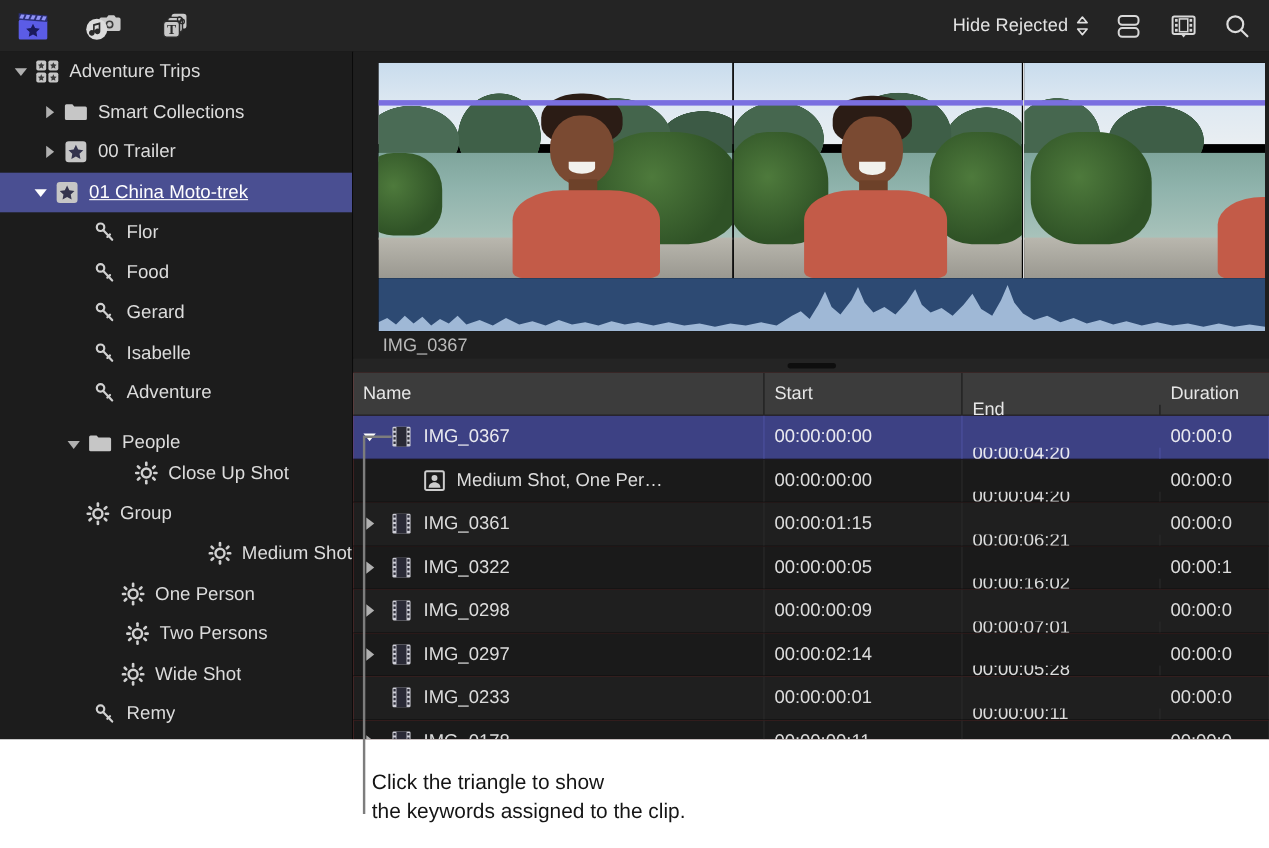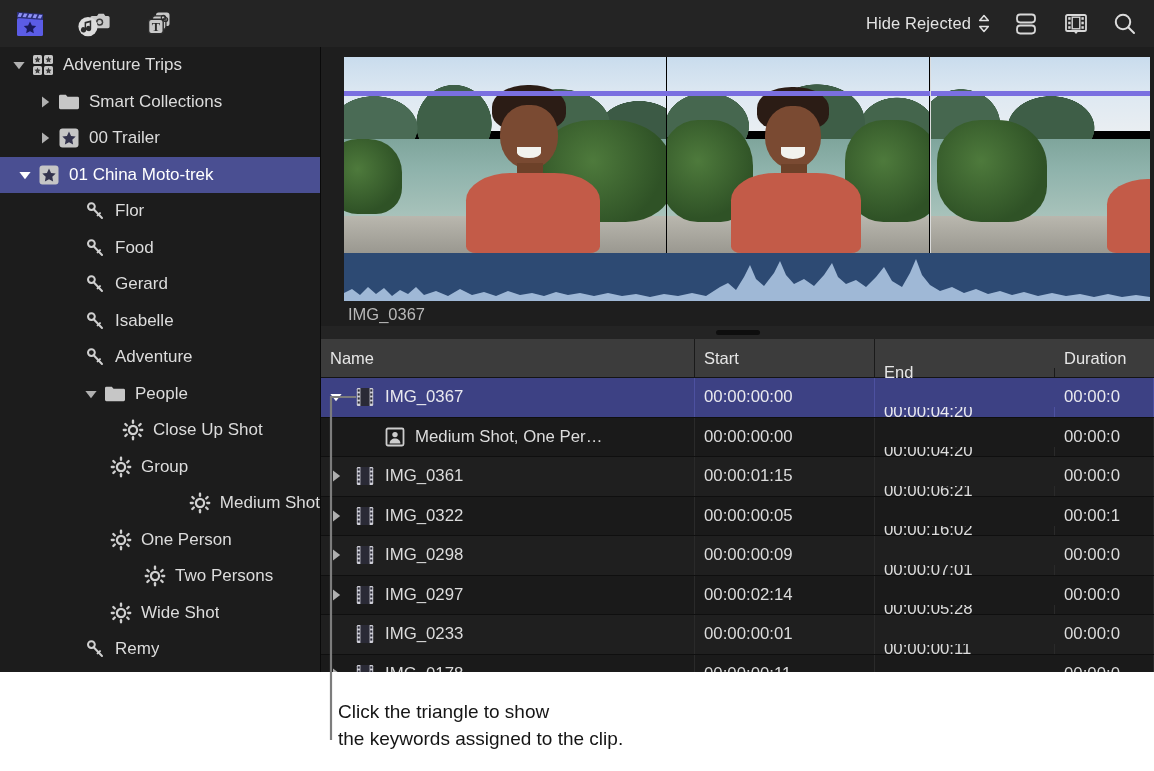--- a/index.html
+++ b/index.html
@@ -217,21 +217,21 @@
             </svg>
           </span>
           <span class="sicon">
             <svg width="22" height="22" viewBox="0 0 22 22">
       <rect x="1.5" y="1.5" width="19" height="19" rx="3" fill="#c6c6c6"></rect>
       <path d="M11 4.6l2.05 4.35 4.65.6-3.4 3.2.84 4.7L11 15.2l-4.14 2.25.84-4.7-3.4-3.2 4.65-.6z" fill="#33334d"></path>
             </svg>
           </span>
           <span class="slabel">00 Trailer</span>
         </div>
-        <div class="srow sel" style="padding-left: 14px;">
+        <div class="srow sel" style="padding-left: 26px; text-decoration: underline;">
           <span class="disc">
             <svg width="16" height="16" viewBox="0 0 16 16">
               <path d="M2.4 5 h11.2 L8 12.2z" fill="#ffffff"></path>
             </svg>
           </span>
           <span class="sicon">
             <svg width="22" height="22" viewBox="0 0 22 22">
       <rect x="1.5" y="1.5" width="19" height="19" rx="3" fill="#c6c6c6"></rect>
       <path d="M11 4.6l2.05 4.35 4.65.6-3.4 3.2.84 4.7L11 15.2l-4.14 2.25.84-4.7-3.4-3.2 4.65-.6z" fill="#33334d"></path>
             </svg>
@@ -296,21 +296,21 @@
             <svg width="22" height="22" viewBox="0 0 22 22">
       <g fill="none" stroke="#d0d0d0" stroke-width="2" stroke-linecap="round">
         <circle cx="7.4" cy="6.6" r="3.4"></circle>
                 <line x1="9.7" y1="9.2" x2="18" y2="18"></line>
         <line x1="13.6" y1="15.4" x2="16" y2="13.1"></line>
               </g>
             </svg>
           </span>
           <span class="slabel">Adventure</span>
         </div>
-        <div class="srow" style="padding-left: 80px;">
+        <div class="srow" style="padding-left: 56px; align-items: flex-end;">
           <span class="disc">
             <svg width="16" height="16" viewBox="0 0 16 16">
               <path d="M2.4 5 h11.2 L8 12.2z" fill="#b0b0b0"></path>
             </svg>
           </span>
           <span class="sicon">
             <svg width="22" height="19" viewBox="0 0 22 19">
       <path d="M1 4.2a1.4 1.4 0 0 1 1.4-1.4h5.4l1.7 2h10.1A1.4 1.4 0 0 1 21 6.2v9.6a1.4 1.4 0 0 1-1.4 1.4H2.4A1.4 1.4 0 0 1 1 15.8z" fill="#c6c6c6"></path>
             </svg>
           </span>
@@ -328,21 +328,21 @@
                 <rect x="17.1" y="9.8" width="4.3" height="2.4" rx="1.1"></rect>
       <rect x="2.9" y="3.6" width="2.4" height="4.3" rx="1.1" transform="rotate(-45 4.1 5.8)"></rect>
       <rect x="16.7" y="3.6" width="2.4" height="4.3" rx="1.1" transform="rotate(45 17.9 5.8)"></rect>
       <rect x="2.9" y="14.1" width="2.4" height="4.3" rx="1.1" transform="rotate(45 4.1 16.2)"></rect>
       <rect x="16.7" y="14.1" width="2.4" height="4.3" rx="1.1" transform="rotate(-45 17.9 16.2)"></rect>
               </g>
             </svg>
           </span>
           <span class="slabel">Close Up Shot</span>
         </div>
-        <div class="srow" style="padding-left: 86px;">
+        <div class="srow" style="padding-left: 54px;">
           <span class="disc"></span>
           <span class="sicon">
             <svg width="22" height="22" viewBox="0 0 22 22">
       <g fill="#d0d0d0">
                 <circle cx="11" cy="11" r="4.1" fill="none" stroke="#d0d0d0" stroke-width="2.2"></circle>
       <rect x="9.8" y="0.6" width="2.4" height="4.3" rx="1.1"></rect>
                 <rect x="9.8" y="17.1" width="2.4" height="4.3" rx="1.1"></rect>
       <rect x="0.6" y="9.8" width="4.3" height="2.4" rx="1.1"></rect>
                 <rect x="17.1" y="9.8" width="4.3" height="2.4" rx="1.1"></rect>
       <rect x="2.9" y="3.6" width="2.4" height="4.3" rx="1.1" transform="rotate(-45 4.1 5.8)"></rect>
@@ -385,21 +385,21 @@
                 <rect x="17.1" y="9.8" width="4.3" height="2.4" rx="1.1"></rect>
       <rect x="2.9" y="3.6" width="2.4" height="4.3" rx="1.1" transform="rotate(-45 4.1 5.8)"></rect>
       <rect x="16.7" y="3.6" width="2.4" height="4.3" rx="1.1" transform="rotate(45 17.9 5.8)"></rect>
       <rect x="2.9" y="14.1" width="2.4" height="4.3" rx="1.1" transform="rotate(45 4.1 16.2)"></rect>
       <rect x="16.7" y="14.1" width="2.4" height="4.3" rx="1.1" transform="rotate(-45 17.9 16.2)"></rect>
               </g>
             </svg>
           </span>
           <span class="slabel">One Person</span>
         </div>
-        <div class="srow" style="padding-left: 120px;">
+        <div class="srow" style="padding-left: 90px;">
           <span class="disc"></span>
           <span class="sicon">
             <svg width="22" height="22" viewBox="0 0 22 22">
       <g fill="#d0d0d0">
                 <circle cx="11" cy="11" r="4.1" fill="none" stroke="#d0d0d0" stroke-width="2.2"></circle>
       <rect x="9.8" y="0.6" width="2.4" height="4.3" rx="1.1"></rect>
                 <rect x="9.8" y="17.1" width="2.4" height="4.3" rx="1.1"></rect>
       <rect x="0.6" y="9.8" width="4.3" height="2.4" rx="1.1"></rect>
                 <rect x="17.1" y="9.8" width="4.3" height="2.4" rx="1.1"></rect>
       <rect x="2.9" y="3.6" width="2.4" height="4.3" rx="1.1" transform="rotate(-45 4.1 5.8)"></rect>

